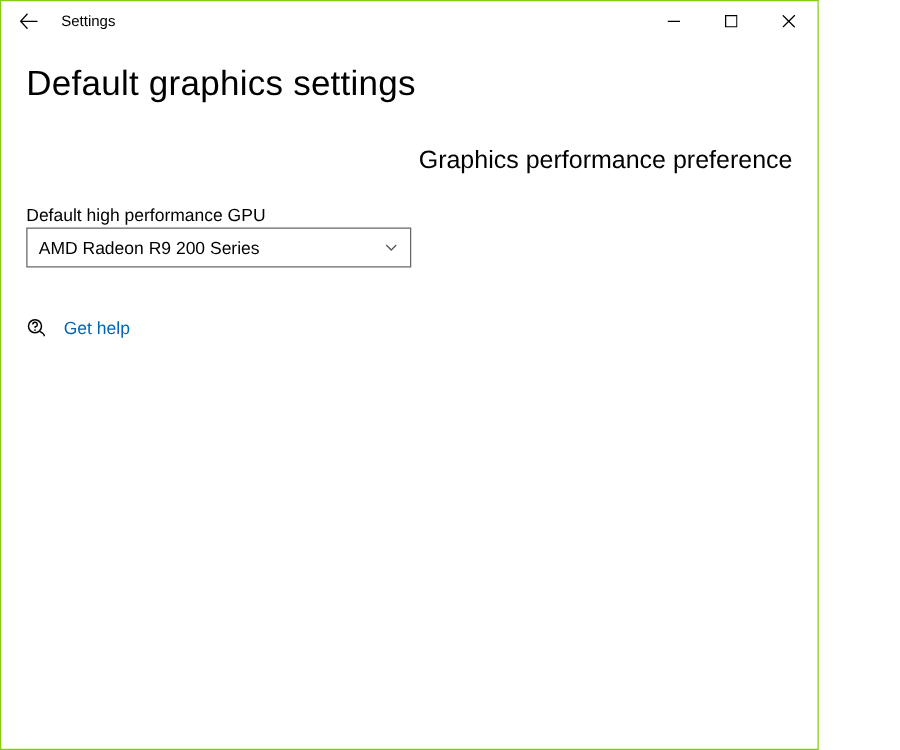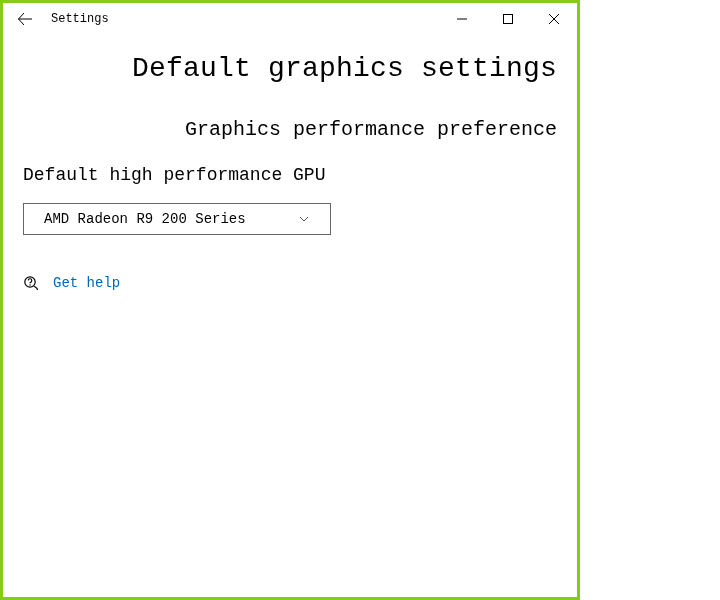--- a/index.html
+++ b/index.html
@@ -4,26 +4,25 @@
 <style>
   * { box-sizing: border-box; }
   html, body {
     margin: 0; padding: 0;
     width: 720px; height: 600px;
     font-family: "Segoe UI", Arial, sans-serif;
     background: #ffffff;
     color: #000;
   }
   .window {
-    width: 580px; height: 600px;
-    border: 3px solid #84cc16;
+    width: 655px; height: 600px;
+    border: 1px solid #84cc16;
     display: flex;
     flex-direction: column;
     overflow: hidden;
-    font-family: Liberation Mono, monospace;
   }
   .titlebar {
     height: 32px;
     display: flex;
     align-items: center;
     flex-shrink: 0;
   }
   .back-btn {
     width: 44px; height: 32px;
     display: flex; align-items: center; justify-content: center;
@@ -47,39 +46,38 @@
   .content {
     padding: 18px 20px 20px 20px;
     flex: 1;
     overflow: auto;
   }
   h1.page-title {
     font-size: 28px;
     font-weight: 400;
     margin: 0 0 34px 0;
     letter-spacing: 0.2px;
-    text-align: right;
   }
   h2.section-title {
     font-size: 20px;
     font-weight: 400;
     margin: 0 0 24px 0;
     text-align: right;
   }
   .field-label {
-    font-size: 18px;
-    margin-bottom: 18px;
+    font-size: 14px;
+    margin-bottom: 2px;
   }
   .dropdown {
     width: 308px;
     height: 32px;
     border: 1px solid #666;
     display: flex;
     align-items: center;
-    padding: 0 20px;
+    padding: 0 9px;
     cursor: pointer;
     font-size: 14px;
     position: relative;
   }
   .dropdown .chevron {
     margin-left: auto;
     display: flex; align-items: center;
   }
   .links {
     margin-top: 40px;

